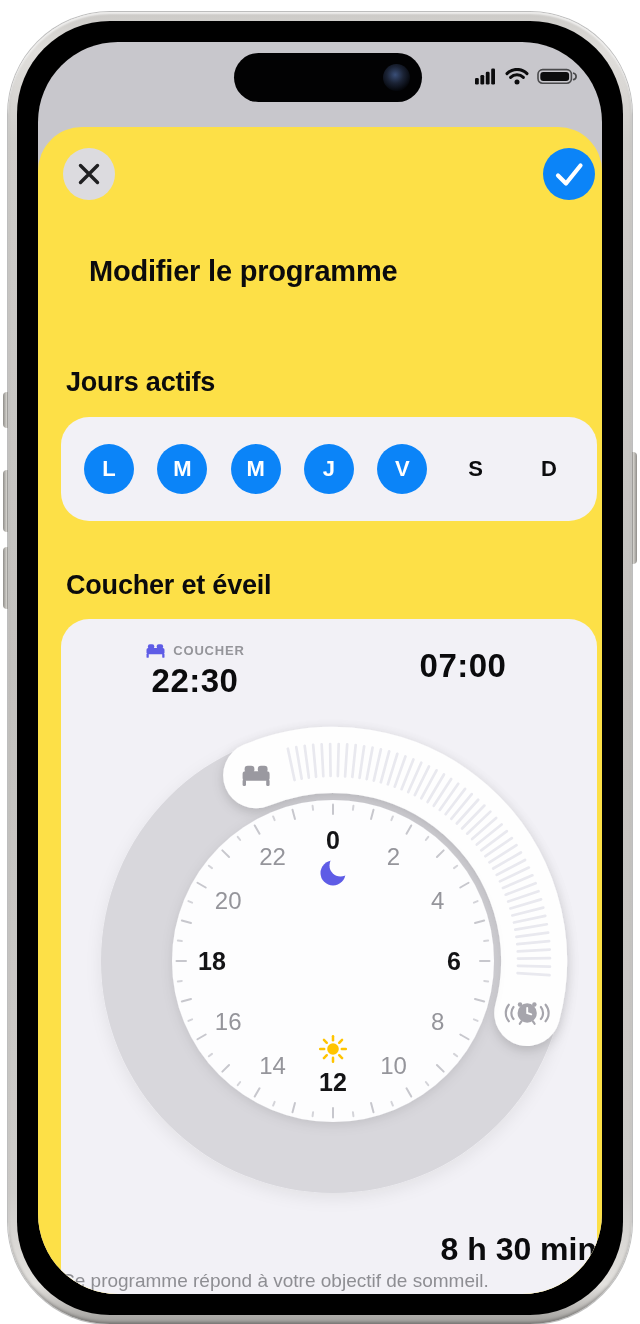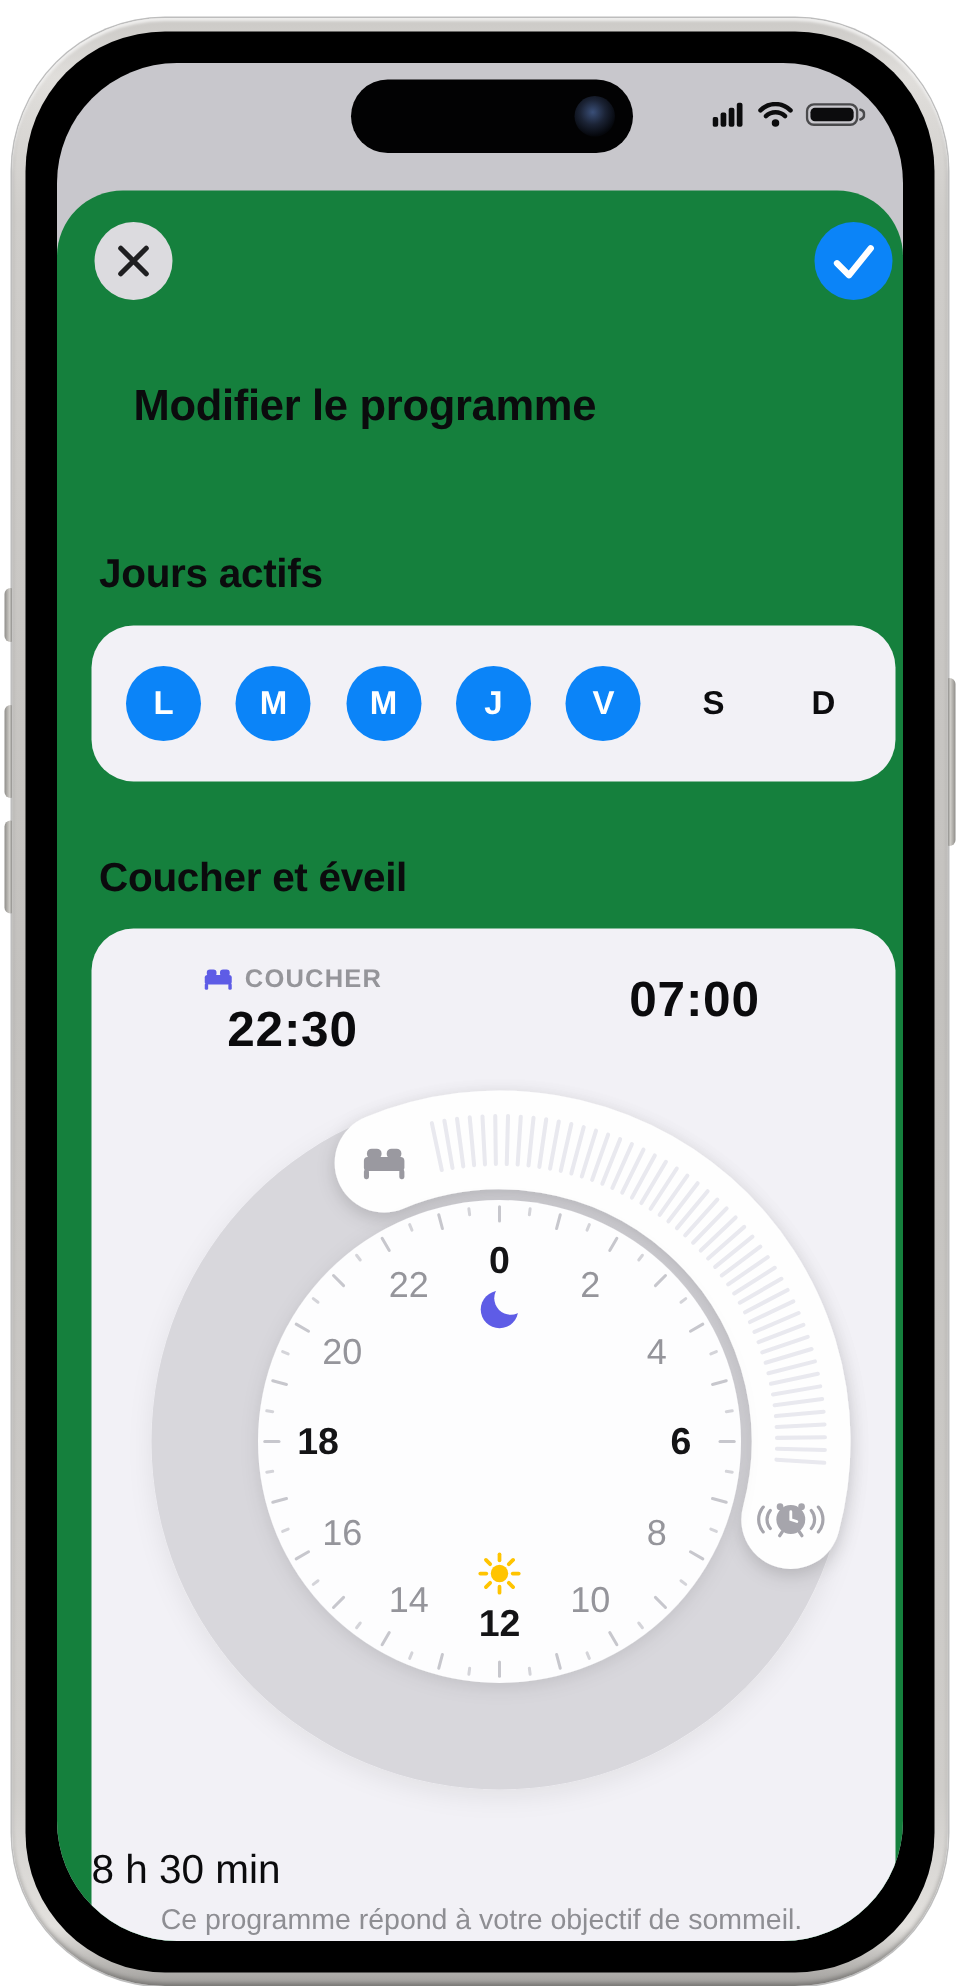--- a/index.html
+++ b/index.html
@@ -18,21 +18,21 @@
 
   
   .time{position:absolute;left:47px;top:19px;width:130px;text-align:center;
         font-size:27px;font-weight:600;color:#0d0d0f;letter-spacing:.3px;}
   .island{position:absolute;left:196px;top:11px;width:188px;height:49px;border-radius:25px;background:#020203;}
   .camera{position:absolute;right:12px;top:11px;width:27px;height:27px;border-radius:50%;
           background:radial-gradient(circle at 45% 40%, #3a4f78 0%, #1b2335 38%, #05070c 72%);}
   .sicons{position:absolute;right:25px;top:25px;display:flex;align-items:center;gap:8px;}
 
   
-  .sheet{position:absolute;left:0;right:0;top:85px;bottom:0;background:#15803d;border-radius:44px 44px 0 0;}
+  .sheet{position:absolute;left:0;right:0;top:85px;bottom:0;background:#fde047;border-radius:44px 44px 0 0;}
   .circle-btn{position:absolute;width:52px;height:52px;border-radius:50%;
               display:flex;align-items:center;justify-content:center;border:none;padding:0;cursor:pointer;}
   .close{left:25px;top:21px;background:#dcdbdf;}
   .done{left:505px;top:21px;background:var(--blue,#0b84f8);}
   .title{position:absolute;left:51px;top:128px;font-size:29px;font-weight:700;color:#0b0b0d;letter-spacing:-.2px;}
   .h2{position:absolute;font-size:27px;font-weight:700;color:#0b0b0d;letter-spacing:-.2px;}
   #h-days{left:28px;top:240px;}
   #h-sched{left:28px;top:443px;}
 
   
@@ -42,25 +42,25 @@
   .day{width:50px;height:50px;border-radius:50%;display:flex;align-items:center;justify-content:center;
        font-size:22px;font-weight:600;color:#0c0c0e;background:transparent;cursor:pointer;}
   .day.on{background:var(--blue,#0b84f8);color:#fff;}
 
   
   .sleep-card{position:absolute;left:23px;top:492px;width:536px;height:760px;border-radius:28px;
               background:var(--card,#f2f1f6);}
   .times-row{position:absolute;top:24px;left:0;right:0;display:flex;}
   .tcol{width:50%;text-align:center;}
   .tlabel{display:flex;align-items:center;justify-content:center;gap:7px;
-          font-size:17px;font-weight:600;color:var(--label,#95959a);letter-spacing:.8px;}
+          font-size:13px;font-weight:600;color:var(--label,#95959a);letter-spacing:.8px;}
   .tval{margin-top:4px;font-size:33px;font-weight:700;color:#0b0b0d;letter-spacing:.5px;}
   svg.dial{position:absolute;left:0;top:98px;}
-  .duration{position:absolute;left:0;right:0;top:612px;text-align:left;font-size:27px;font-weight:400;color:#0b0b0d;}
-  .note{position:absolute;left:0;right:16px;top:651px;text-align:center;font-size:19px;color:var(--gray,#8e8e93);}
+  .duration{position:absolute;left:0;right:0;top:612px;text-align:right;font-size:32px;font-weight:700;color:#0b0b0d;}
+  .note{position:absolute;left:0;right:16px;top:651px;font-size:19px;color:var(--gray,#8e8e93);}
 </style>
 </head>
 <body>
 
 <div class="canvas">
 
   <div class="sbtn" style="left:3px;top:392px;height:36px"></div>
   <div class="sbtn" style="left:3px;top:470px;height:62px"></div>
   <div class="sbtn" style="left:3px;top:547px;height:62px"></div>
   <div class="sbtn right" style="right:3px;top:452px;height:112px"></div>

